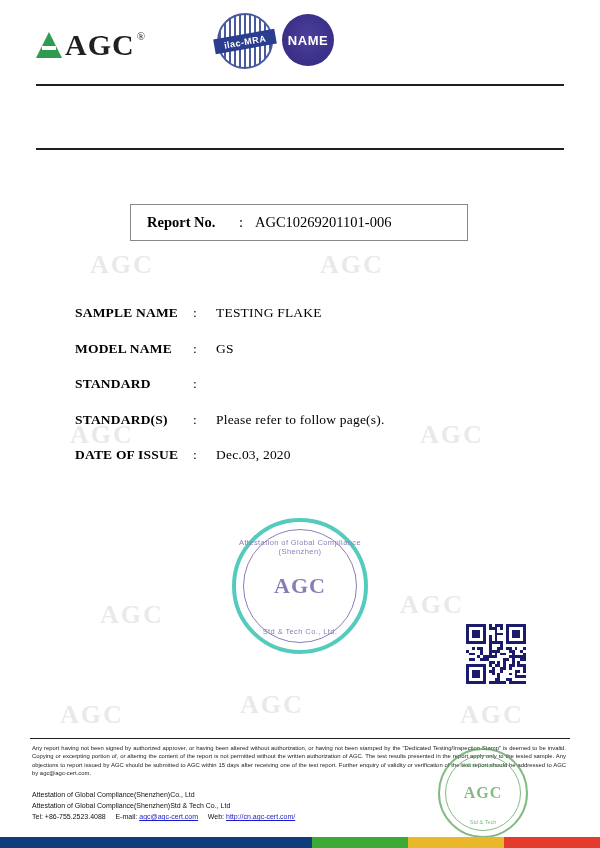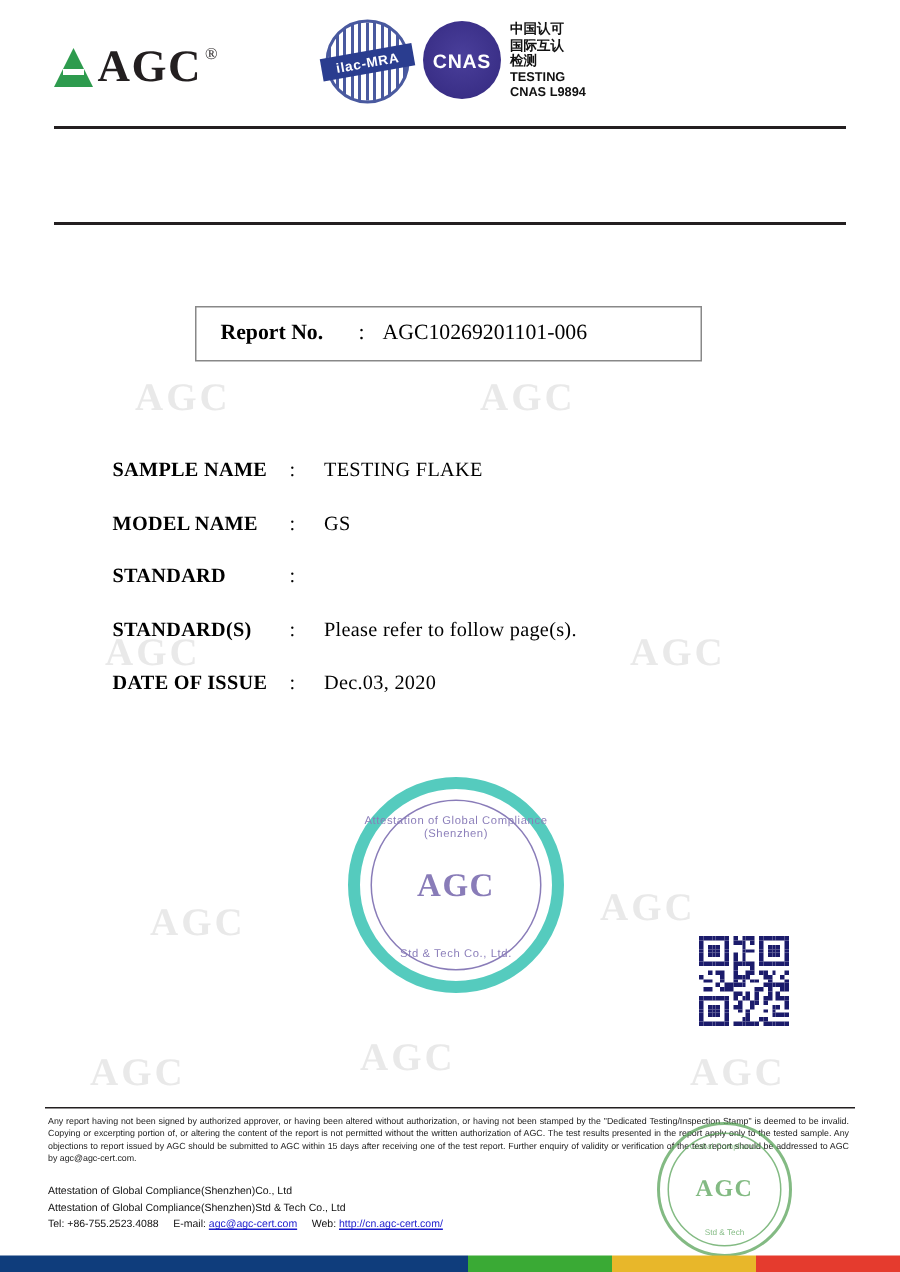--- a/index.html
+++ b/index.html
@@ -224,21 +224,21 @@
   }
 
   
   .stamp {
     position: absolute;
     left: 232px;
     top: 518px;
     width: 128px;
     height: 128px;
     border-radius: 50%;
-    border: 8px solid #14b8a6;
+    border: 4px solid #14b8a6;
     opacity: .72;
     color: #5d4b9e;
   }
   .stamp .inner-ring {
     position: absolute;
     left: 7px; top: 7px; right: 7px; bottom: 7px;
     border-radius: 50%;
     border: 1px solid #5d4b9e;
   }
   .stamp .stamp-core {
@@ -379,28 +379,21 @@
 
     <div class="ilac">
       <div class="ring"></div>
       <div class="band">
         <span>ilac-MRA</span>
       </div>
     </div>
 
     <div class="cnas">
       <div class="circle">
-        <span>CNAS</span>
-      </div>
-      <div class="txt">
-        <div class="cn">中国认可</div>
-        <div class="cn">国际互认</div>
-        <div class="cn">检测</div>
-        <div>TESTING</div>
-        <div>CNAS L9894</div>
+        <span>NAME</span>
       </div>
     </div>
 
     <div class="hdr-rule"></div>
   </div>
 
   <div class="title-rule"></div>
 
   <div class="report-box">
     <span class="lbl">Report No.</span>

